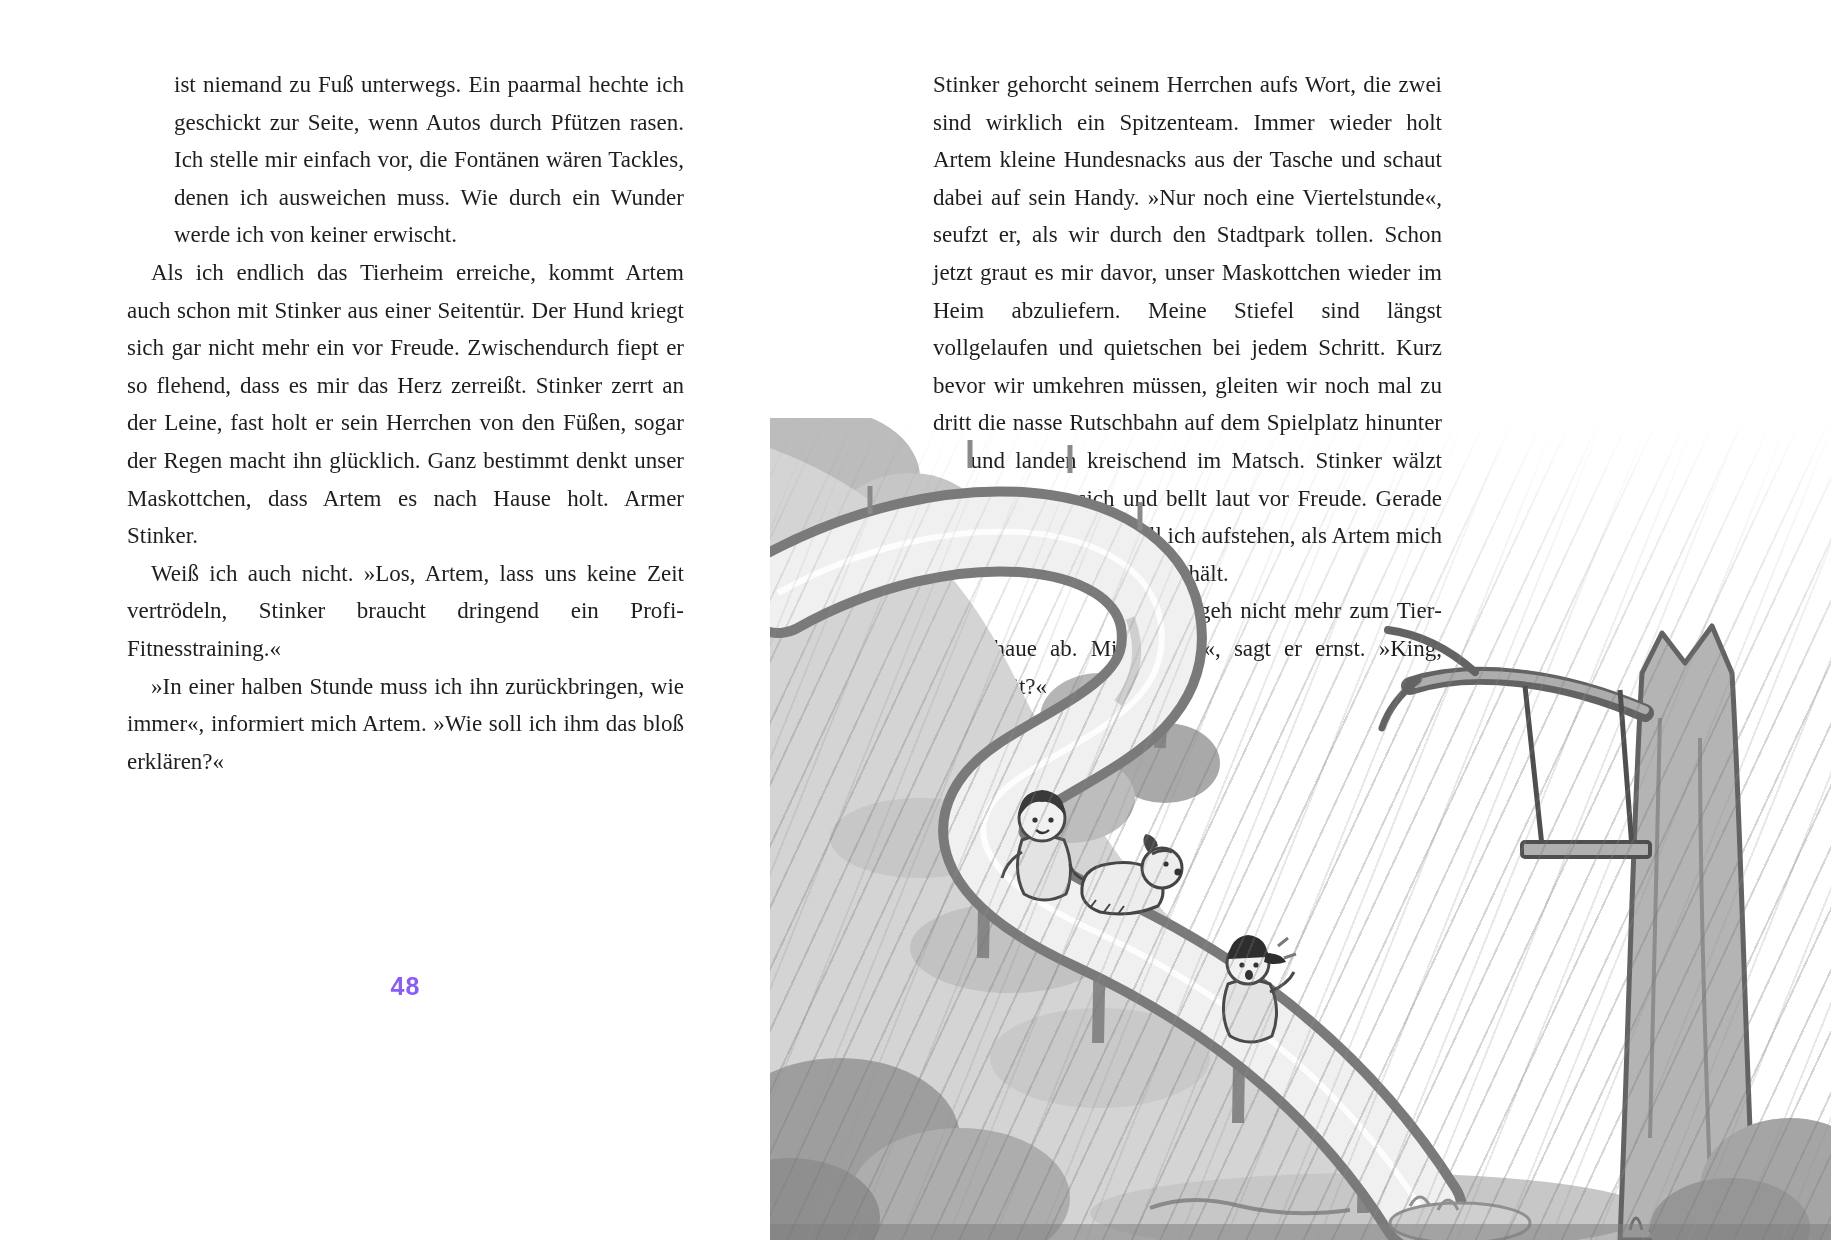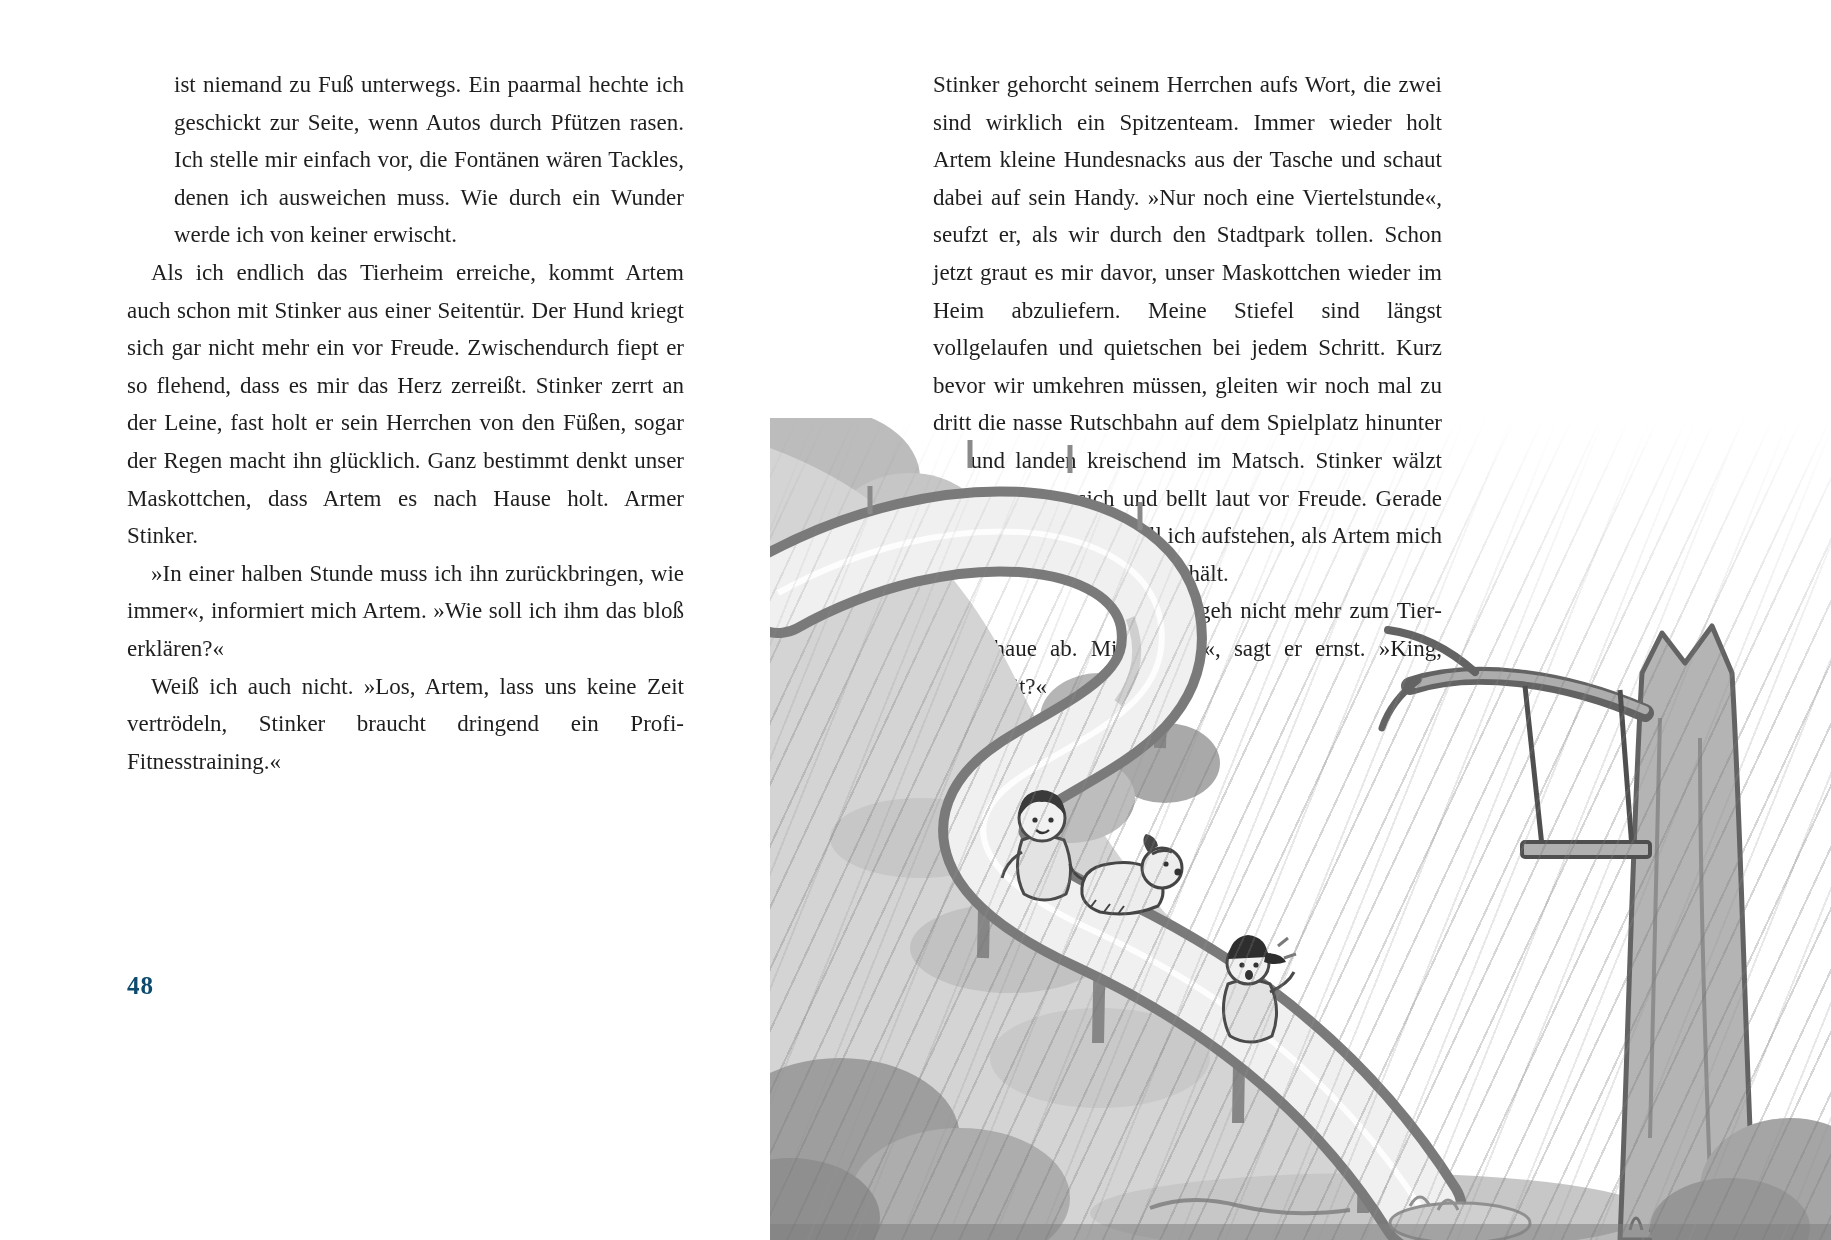--- a/index.html
+++ b/index.html
@@ -18,25 +18,25 @@
     font-size:23px;
     line-height:37.6px;
     text-align:justify;
     text-indent:24px;
     hyphens:manual;
   }
   .para.first { text-indent:0;margin-left:47px; }
   .page-number {
     position:absolute;
     left:127px; top:972px; width:557px;
-    text-align:left;
-    font-family:Liberation Serif, serif;
+    text-align:center;
+    font-family:Liberation Sans, sans-serif;
     font-size:25px; font-weight:700;
     letter-spacing:1px;
-    color:#0c4a6e;
+    color:#8b5cf6;
   }
   
   .illu-spacer {
     float:left;
     width:240px;
     height:226px;
     margin-top:337px;
     shape-outside: polygon(0px 335px, 15px 375px, 80px 412px, 190px 450px, 240px 487px, 240px 563px, 0px 563px);
   }
   .illustration {
@@ -61,22 +61,22 @@
   }
 </style>
 </head>
 <body>
 
 <div class="spread">
 
   <div class="page page-left">
     <p class="para first">ist niemand zu Fuß unterwegs. Ein paarmal hechte ich ge­schickt zur Seite, wenn Autos durch Pfützen rasen. Ich stelle mir einfach vor, die Fontänen wären Tackles, denen ich aus­weichen muss. Wie durch ein Wunder werde ich von keiner erwischt.</p>
     <p class="para">Als ich endlich das Tierheim erreiche, kommt Artem auch schon mit Stinker aus einer Seitentür. Der Hund kriegt sich gar nicht mehr ein vor Freude. Zwischendurch fiept er so flehend, dass es mir das Herz zerreißt. Stinker zerrt an der Leine, fast holt er sein Herrchen von den Füßen, so­gar der Regen macht ihn glücklich. Ganz bestimmt denkt unser Maskottchen, dass Artem es nach Hause holt. Armer Stinker.</p>
+    <p class="para">Weiß ich auch nicht. »Los, Artem, lass uns keine Zeit ver­trödeln, Stinker braucht dringend ein Profi-Fitnesstraining.«</p>
     <p class="para">»In einer halben Stunde muss ich ihn zurückbringen, wie immer«, informiert mich Artem. »Wie soll ich ihm das bloß erklären?«</p>
-    <p class="para">Weiß ich auch nicht. »Los, Artem, lass uns keine Zeit ver­trödeln, Stinker braucht dringend ein Profi-Fitnesstraining.«</p>
   </div>
   <div class="page-number">48</div>
 
   <div class="page page-right">
     <div class="illu-spacer"></div>
     <p class="para first">Stinker gehorcht seinem Herrchen aufs Wort, die zwei sind wirklich ein Spitzenteam. Immer wieder holt Artem kleine Hundesnacks aus der Tasche und schaut dabei auf sein Handy. »Nur noch eine Viertelstunde«, seufzt er, als wir durch den Stadtpark tollen. Schon jetzt graut es mir davor, unser Maskottchen wieder im Heim abzuliefern. Meine Stie­fel sind längst vollgelaufen und quietschen bei jedem Schritt. Kurz bevor wir umkehren müssen, gleiten wir noch mal zu dritt die nasse Rutschbahn auf dem Spielplatz hinunter und landen kreischend im Matsch. Stinker wälzt sich und bellt laut vor Freude. Gerade will ich aufstehen, als Artem mich zurückhält.</p>
     <p class="para">»Ich geh nicht mehr zum Tier­heim. Ich haue ab. Mit Stinker«, sagt er ernst. »King, kommst du mit?«</p>
   </div>
 
   <div class="illustration">

